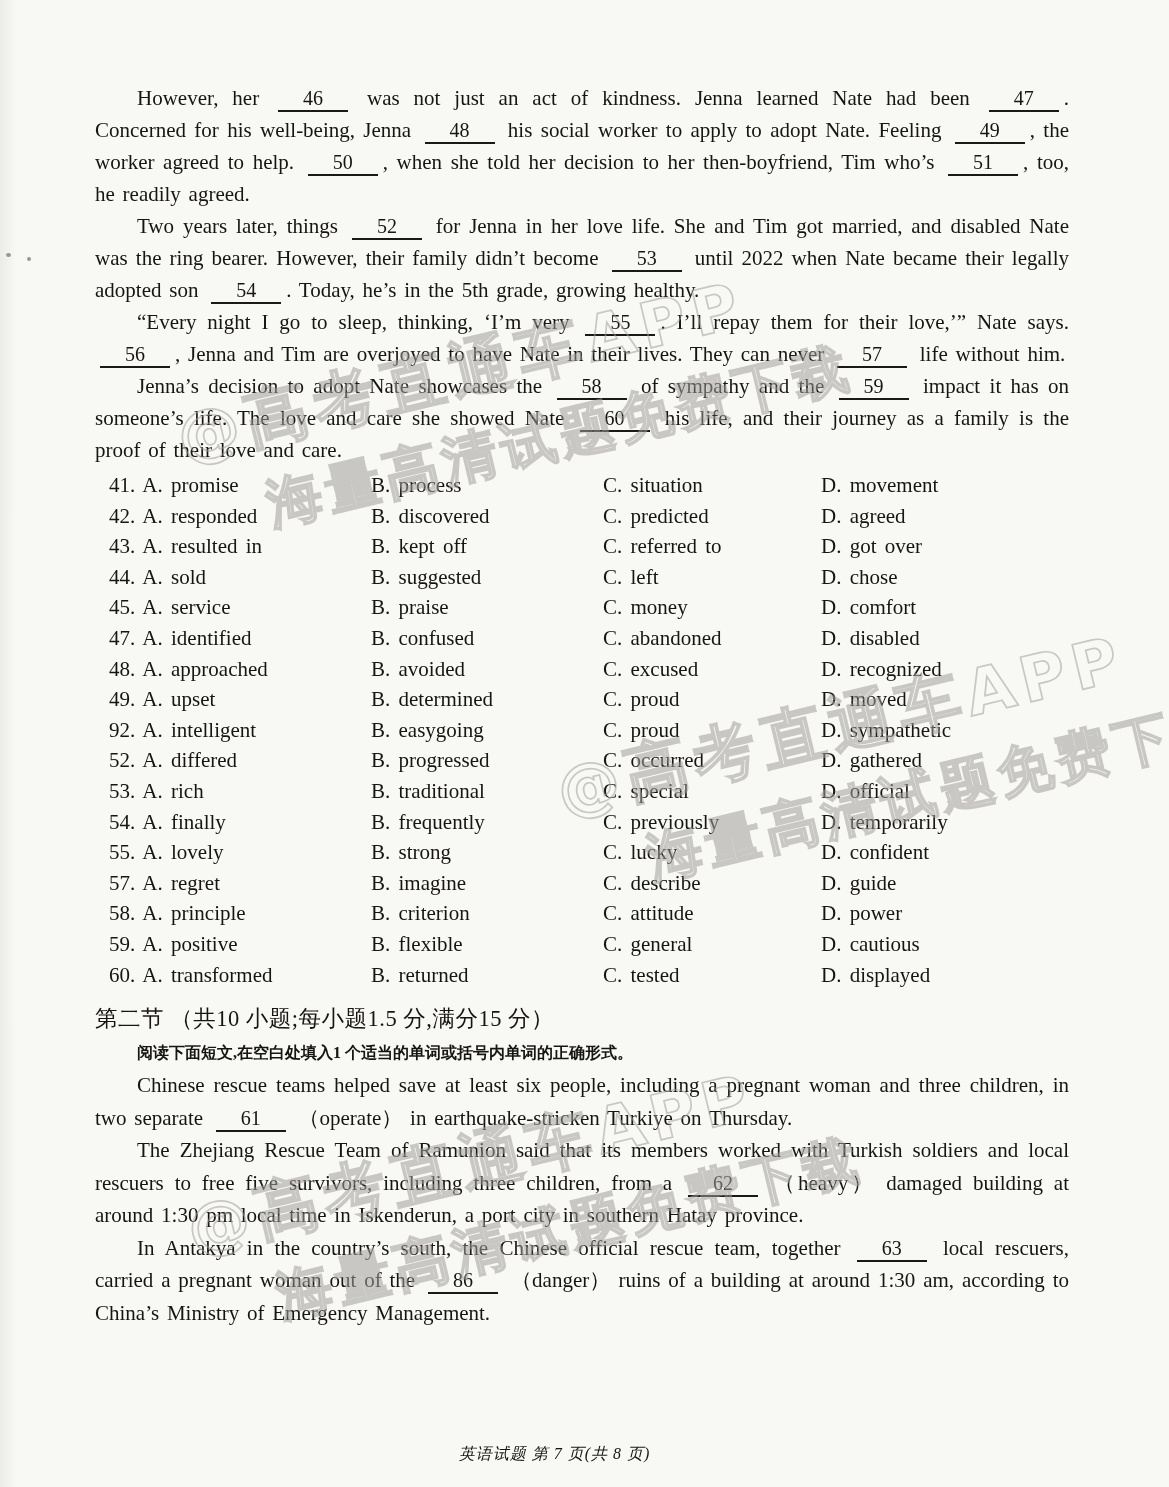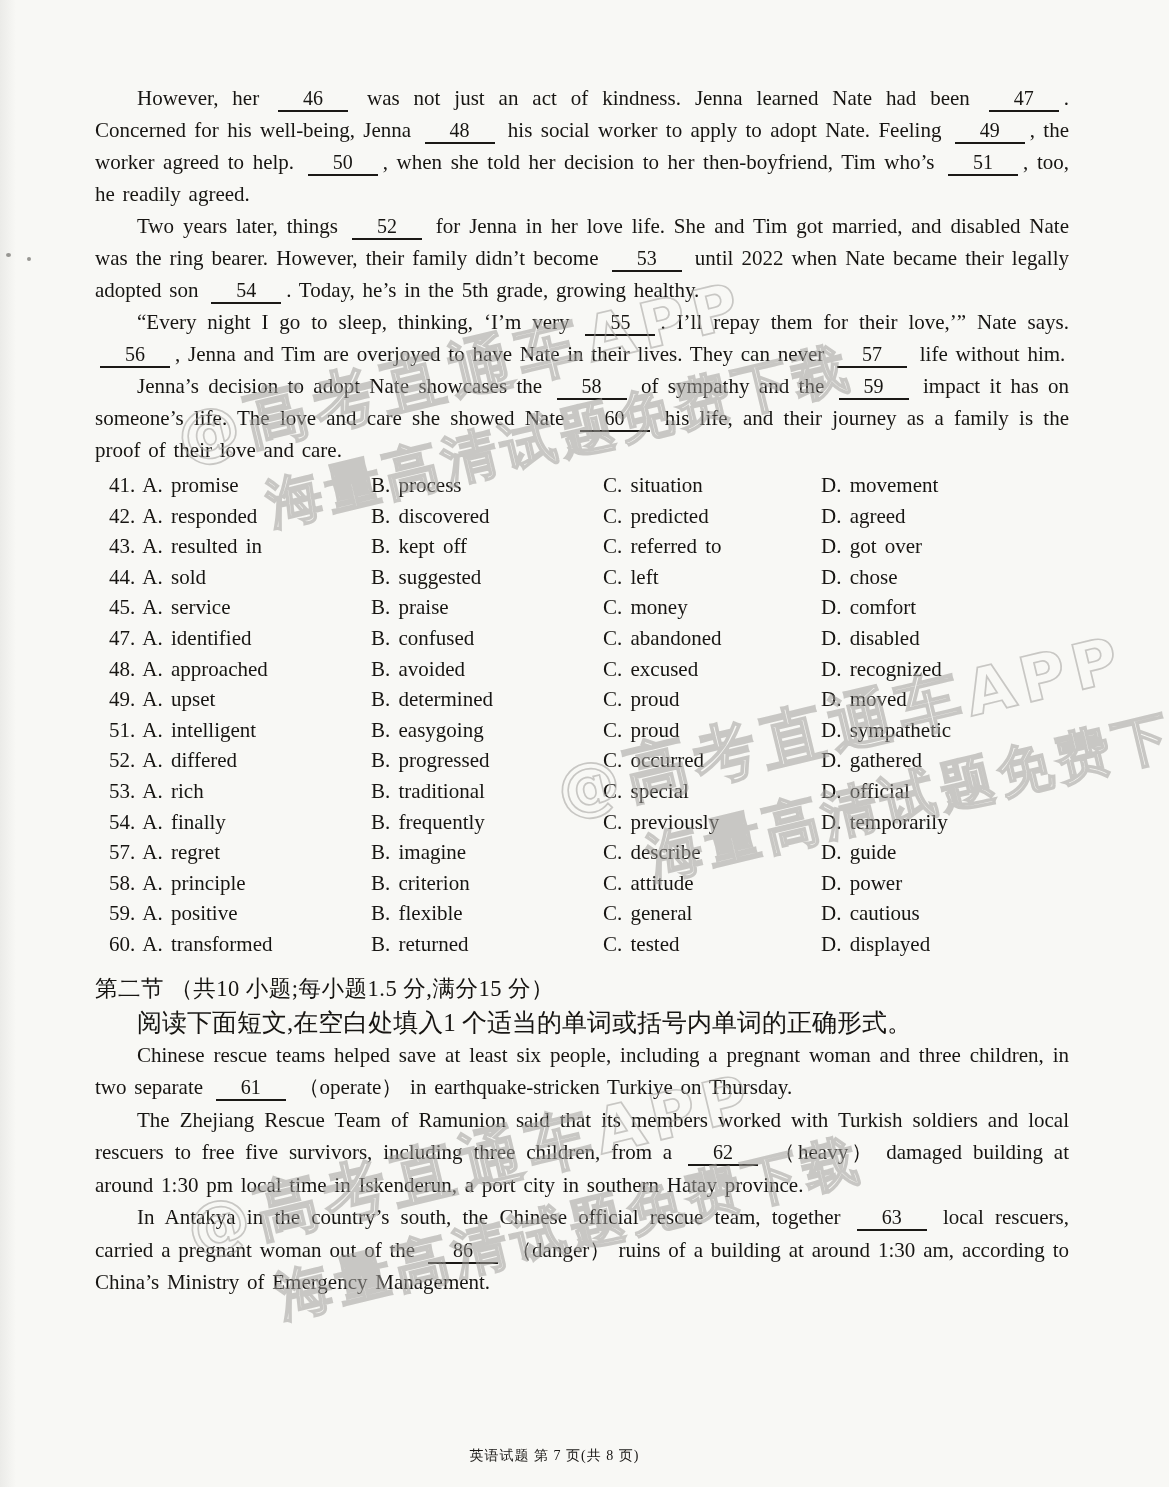--- a/index.html
+++ b/index.html
@@ -52,30 +52,32 @@
   }
   .opt-cell{white-space:nowrap;word-spacing:3px;}
   
   .sec2-head{
     margin-top:9px;
     font-size:22.5px;
     line-height:34px;
     letter-spacing:.5px;
   }
   .sec2-instr{
-    font-size:25px;
+    font-size:16px;
     line-height:33px;
     text-indent:42px;
+    font-weight:bold;
   }
   .footer{
     position:absolute;
     left:0;right:60px;bottom:22px;
     text-align:center;
-    font-size:14px;
+    font-size:16px;
     letter-spacing:1px;
+    font-style:italic;
   }
   
   .wm{
     position:absolute;
     transform:rotate(-13.5deg);
     transform-origin:left top;
     pointer-events:none;
     z-index:3;
     font-family:"DejaVu Sans","Liberation Sans",sans-serif;
     font-weight:bold;
@@ -167,21 +169,21 @@
           <div class="opt-cell">C. excused</div>
           <div class="opt-cell">D. recognized</div>
         </div>
         <div class="opt-row">
           <div class="opt-cell">49. A. upset</div>
           <div class="opt-cell">B. determined</div>
           <div class="opt-cell">C. proud</div>
           <div class="opt-cell">D. moved</div>
         </div>
         <div class="opt-row">
-          <div class="opt-cell">51. A. intelligent</div>
+          <div class="opt-cell">92. A. intelligent</div>
           <div class="opt-cell">B. easygoing</div>
           <div class="opt-cell">C. proud</div>
           <div class="opt-cell">D. sympathetic</div>
         </div>
         <div class="opt-row">
           <div class="opt-cell">52. A. differed</div>
           <div class="opt-cell">B. progressed</div>
           <div class="opt-cell">C. occurred</div>
           <div class="opt-cell">D. gathered</div>
         </div>
@@ -189,20 +191,26 @@
           <div class="opt-cell">53. A. rich</div>
           <div class="opt-cell">B. traditional</div>
           <div class="opt-cell">C. special</div>
           <div class="opt-cell">D. official</div>
         </div>
         <div class="opt-row">
           <div class="opt-cell">54. A. finally</div>
           <div class="opt-cell">B. frequently</div>
           <div class="opt-cell">C. previously</div>
           <div class="opt-cell">D. temporarily</div>
+        </div>
+        <div class="opt-row">
+          <div class="opt-cell">55. A. lovely</div>
+          <div class="opt-cell">B. strong</div>
+          <div class="opt-cell">C. lucky</div>
+          <div class="opt-cell">D. confident</div>
         </div>
         <div class="opt-row">
           <div class="opt-cell">57. A. regret</div>
           <div class="opt-cell">B. imagine</div>
           <div class="opt-cell">C. describe</div>
           <div class="opt-cell">D. guide</div>
         </div>
         <div class="opt-row">
           <div class="opt-cell">58. A. principle</div>
           <div class="opt-cell">B. criterion</div>

